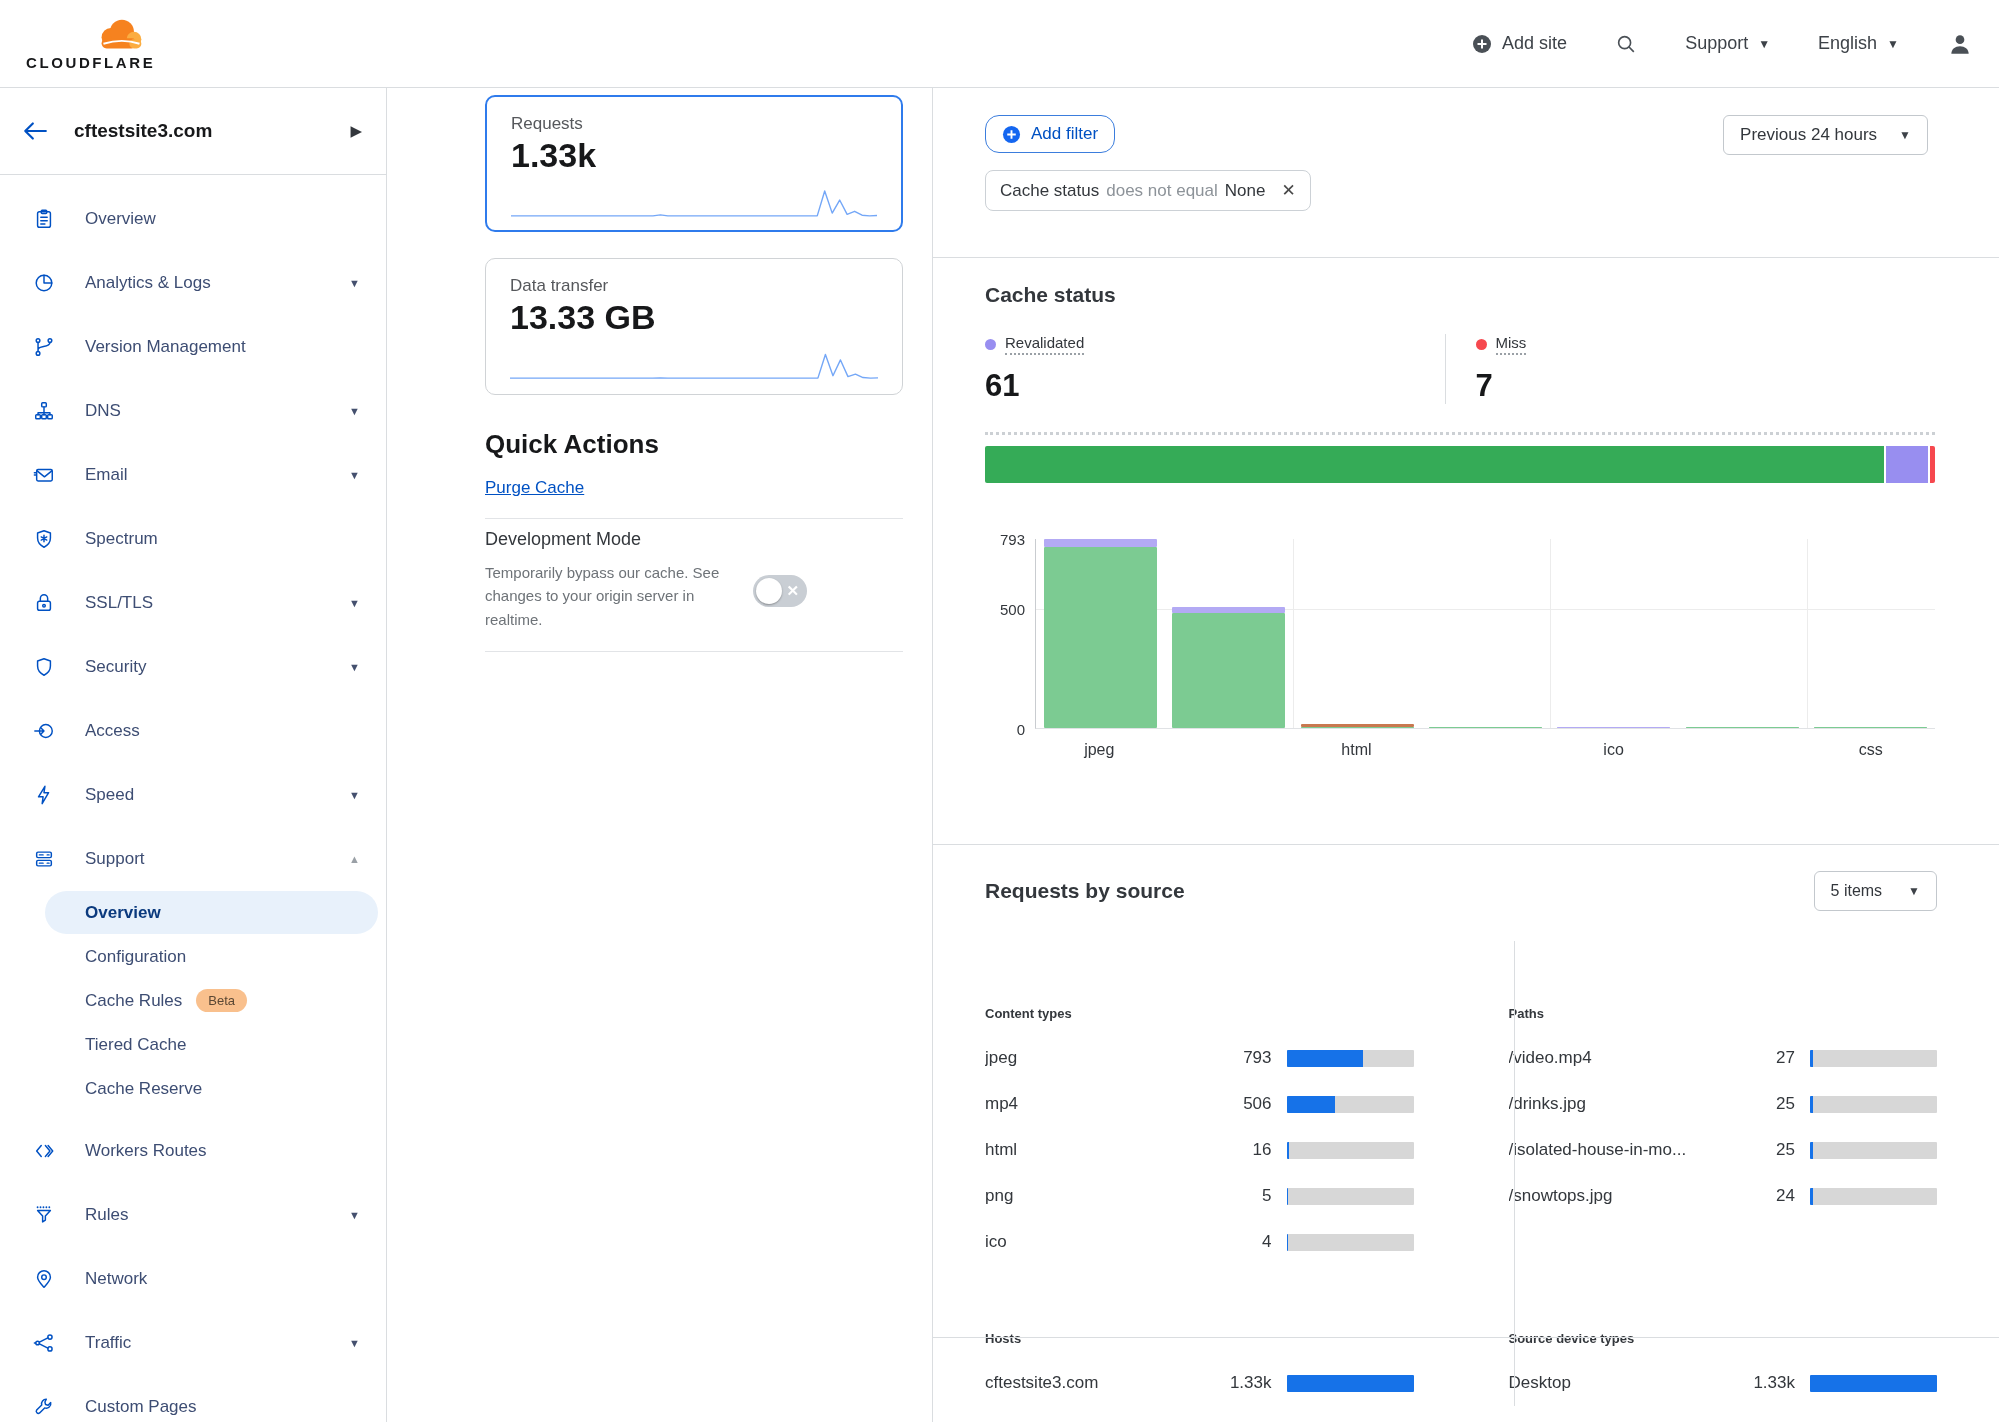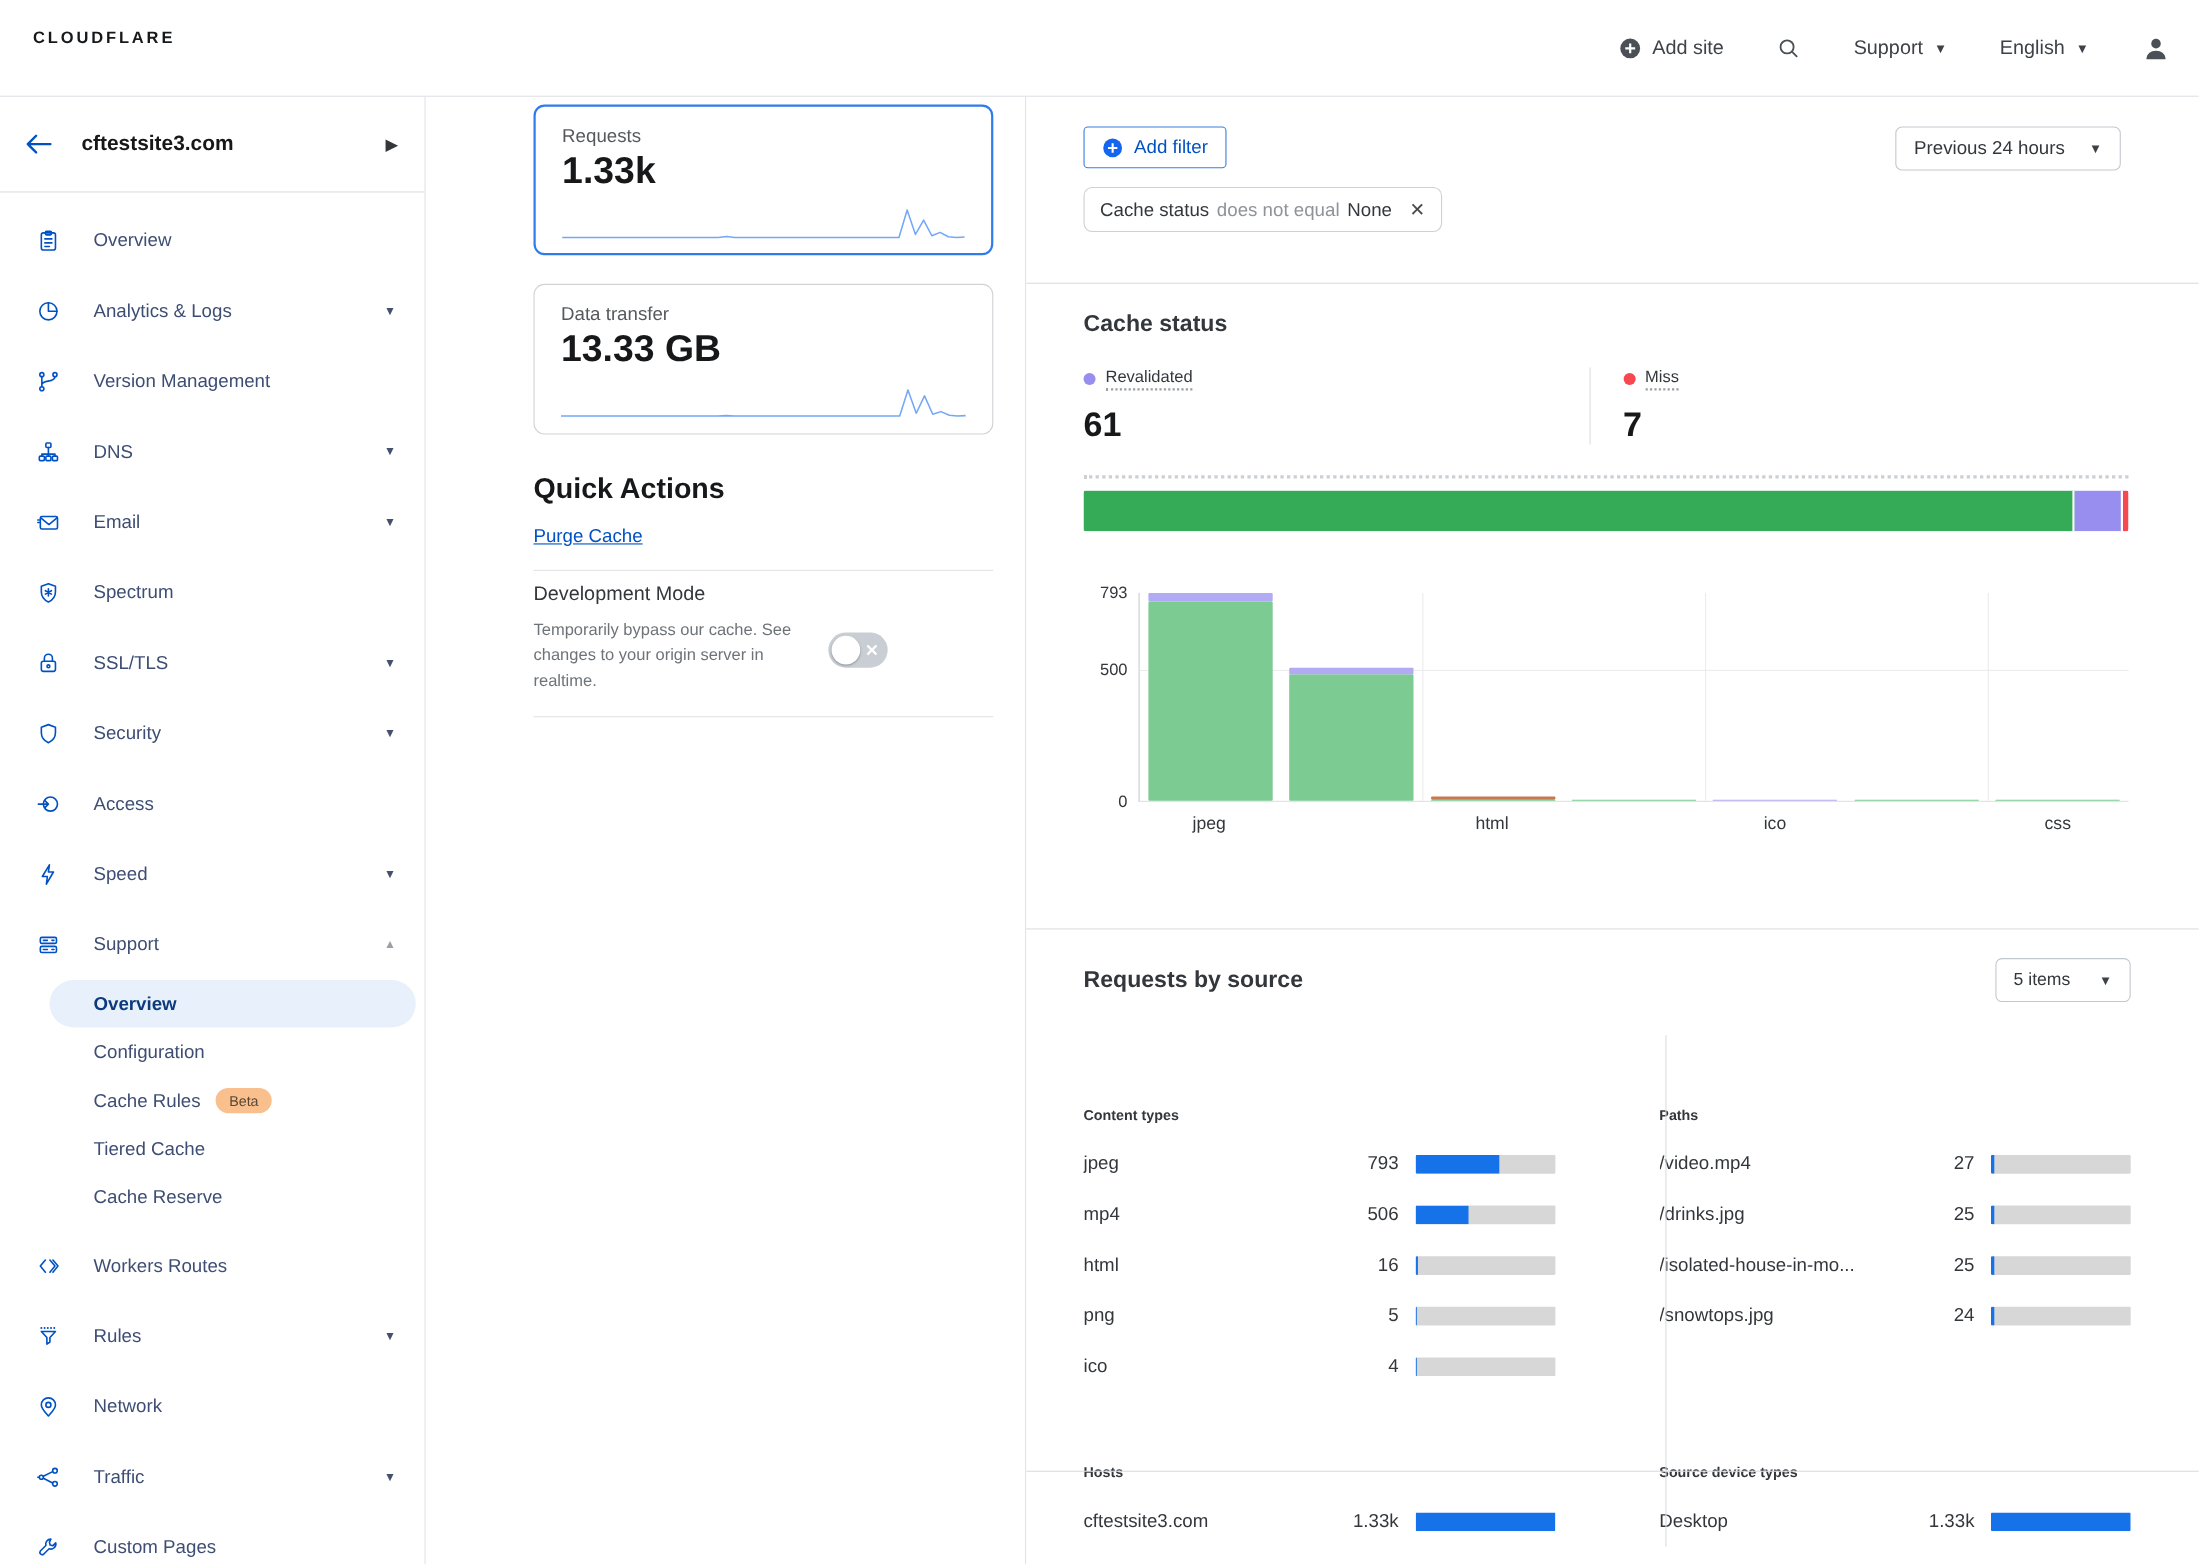--- a/index.html
+++ b/index.html
@@ -2,21 +2,21 @@
 <html><head>
 <meta charset="utf-8">
 <style>
   * { margin:0; padding:0; box-sizing:border-box; }
   html,body { background:#fff; }
   body { font-family:"Liberation Sans", sans-serif; color:#17181a; }
   .page { position:relative; width:1999px; height:1422px; overflow:hidden; background:#fff; }
 
   
   header { position:absolute; top:0; left:0; right:0; height:88px; display:flex; align-items:center; padding:0 26px; border-bottom:1px solid #dadde0; background:#fff; }
-  .logo { display:flex; flex-direction:row; width:130px; cursor:pointer; }
+  .logo { display:flex; flex-direction:column; width:130px; cursor:pointer; }
   .logo svg { align-self:flex-end; margin-right:4px; }
   .logo-text { font-size:15px; font-weight:800; letter-spacing:2.6px; color:#17181a; margin-top:1px; }
   .header-right { margin-left:auto; display:flex; align-items:center; gap:48px; font-size:18px; color:#3d4248; }
   .hdr-item { display:flex; align-items:center; gap:10px; cursor:pointer; }
   .hcaret { font-size:12px; color:#3d4248; }
 
   
   aside { position:absolute; left:0; top:88px; bottom:0; width:387px; border-right:1px solid #dadde0; background:#fff; }
   .site-row { height:87px; display:flex; align-items:center; padding:0 24px 0 22px; border-bottom:1px solid #dadde0; }
   .site-name { margin-left:26px; font-size:19px; font-weight:700; color:#17181a; }
@@ -45,21 +45,21 @@
   .devmode { display:flex; align-items:center; margin-top:10px; }
   .dm-title { font-size:18px; color:#33373c; margin-bottom:11px; }
   .dm-desc { font-size:15px; color:#6e7378; line-height:1.55; width:250px; }
   .toggle { position:relative; width:54px; height:32px; border-radius:16px; background:#c9ced4; margin-left:18px; margin-top:22px; flex-shrink:0; cursor:pointer; }
   .knob { position:absolute; left:3px; top:3px; width:26px; height:26px; border-radius:50%; background:#fff; box-shadow:0 1px 2px rgba(0,0,0,.3); }
   .x-glyph { position:absolute; right:8px; top:50%; transform:translateY(-50%); color:#fff; font-size:15px; font-weight:700; }
 
   
   main { position:absolute; left:933px; top:88px; right:0; bottom:0; background:#fff; }
   .filters { position:relative; height:170px; border-bottom:1px solid #dadde0; padding:27px 64px 0 52px; }
-  .add-filter { display:inline-flex; align-items:center; gap:10px; border:1px solid #3b7ddd; color:#0051c3; font-size:17px; border-radius:4px; padding:8px 16px; background:#fff; cursor:pointer; }
+  .add-filter { display:inline-flex; align-items:center; gap:10px; border:1px solid #3b7ddd; color:#0051c3; font-size:17px; border-radius:14px; padding:8px 16px; background:#fff; cursor:pointer; }
   .chip { display:flex; width:fit-content; align-items:center; margin-top:17px; border:1px solid #ccd1d6; border-radius:8px; padding:9px 14px; font-size:17px; color:#33373c; background:#fff; }
   .chip .op { color:#8d9399; margin:0 7px; }
   .chip .x { margin-left:16px; font-size:17px; color:#4a4a4a; cursor:pointer; }
   .time-btn { position:absolute; right:71px; top:27px; display:flex; align-items:center; gap:22px; border:1px solid #c3c8cd; border-radius:6px; padding:9px 16px; font-size:17px; color:#33373c; background:#fff; cursor:pointer; }
 
   .cache-sec { padding:25px 64px 0 52px; border-bottom:1px solid #dadde0; height:587px; }
   .sec-title { font-size:21px; font-weight:600; color:#33373c; }
   .stats { display:flex; margin-top:27px; }
   .stat { flex:1; padding-left:30px; border-left:1px solid #dadde0; }
   .stat:first-child { padding-left:0; border-left:none; }

